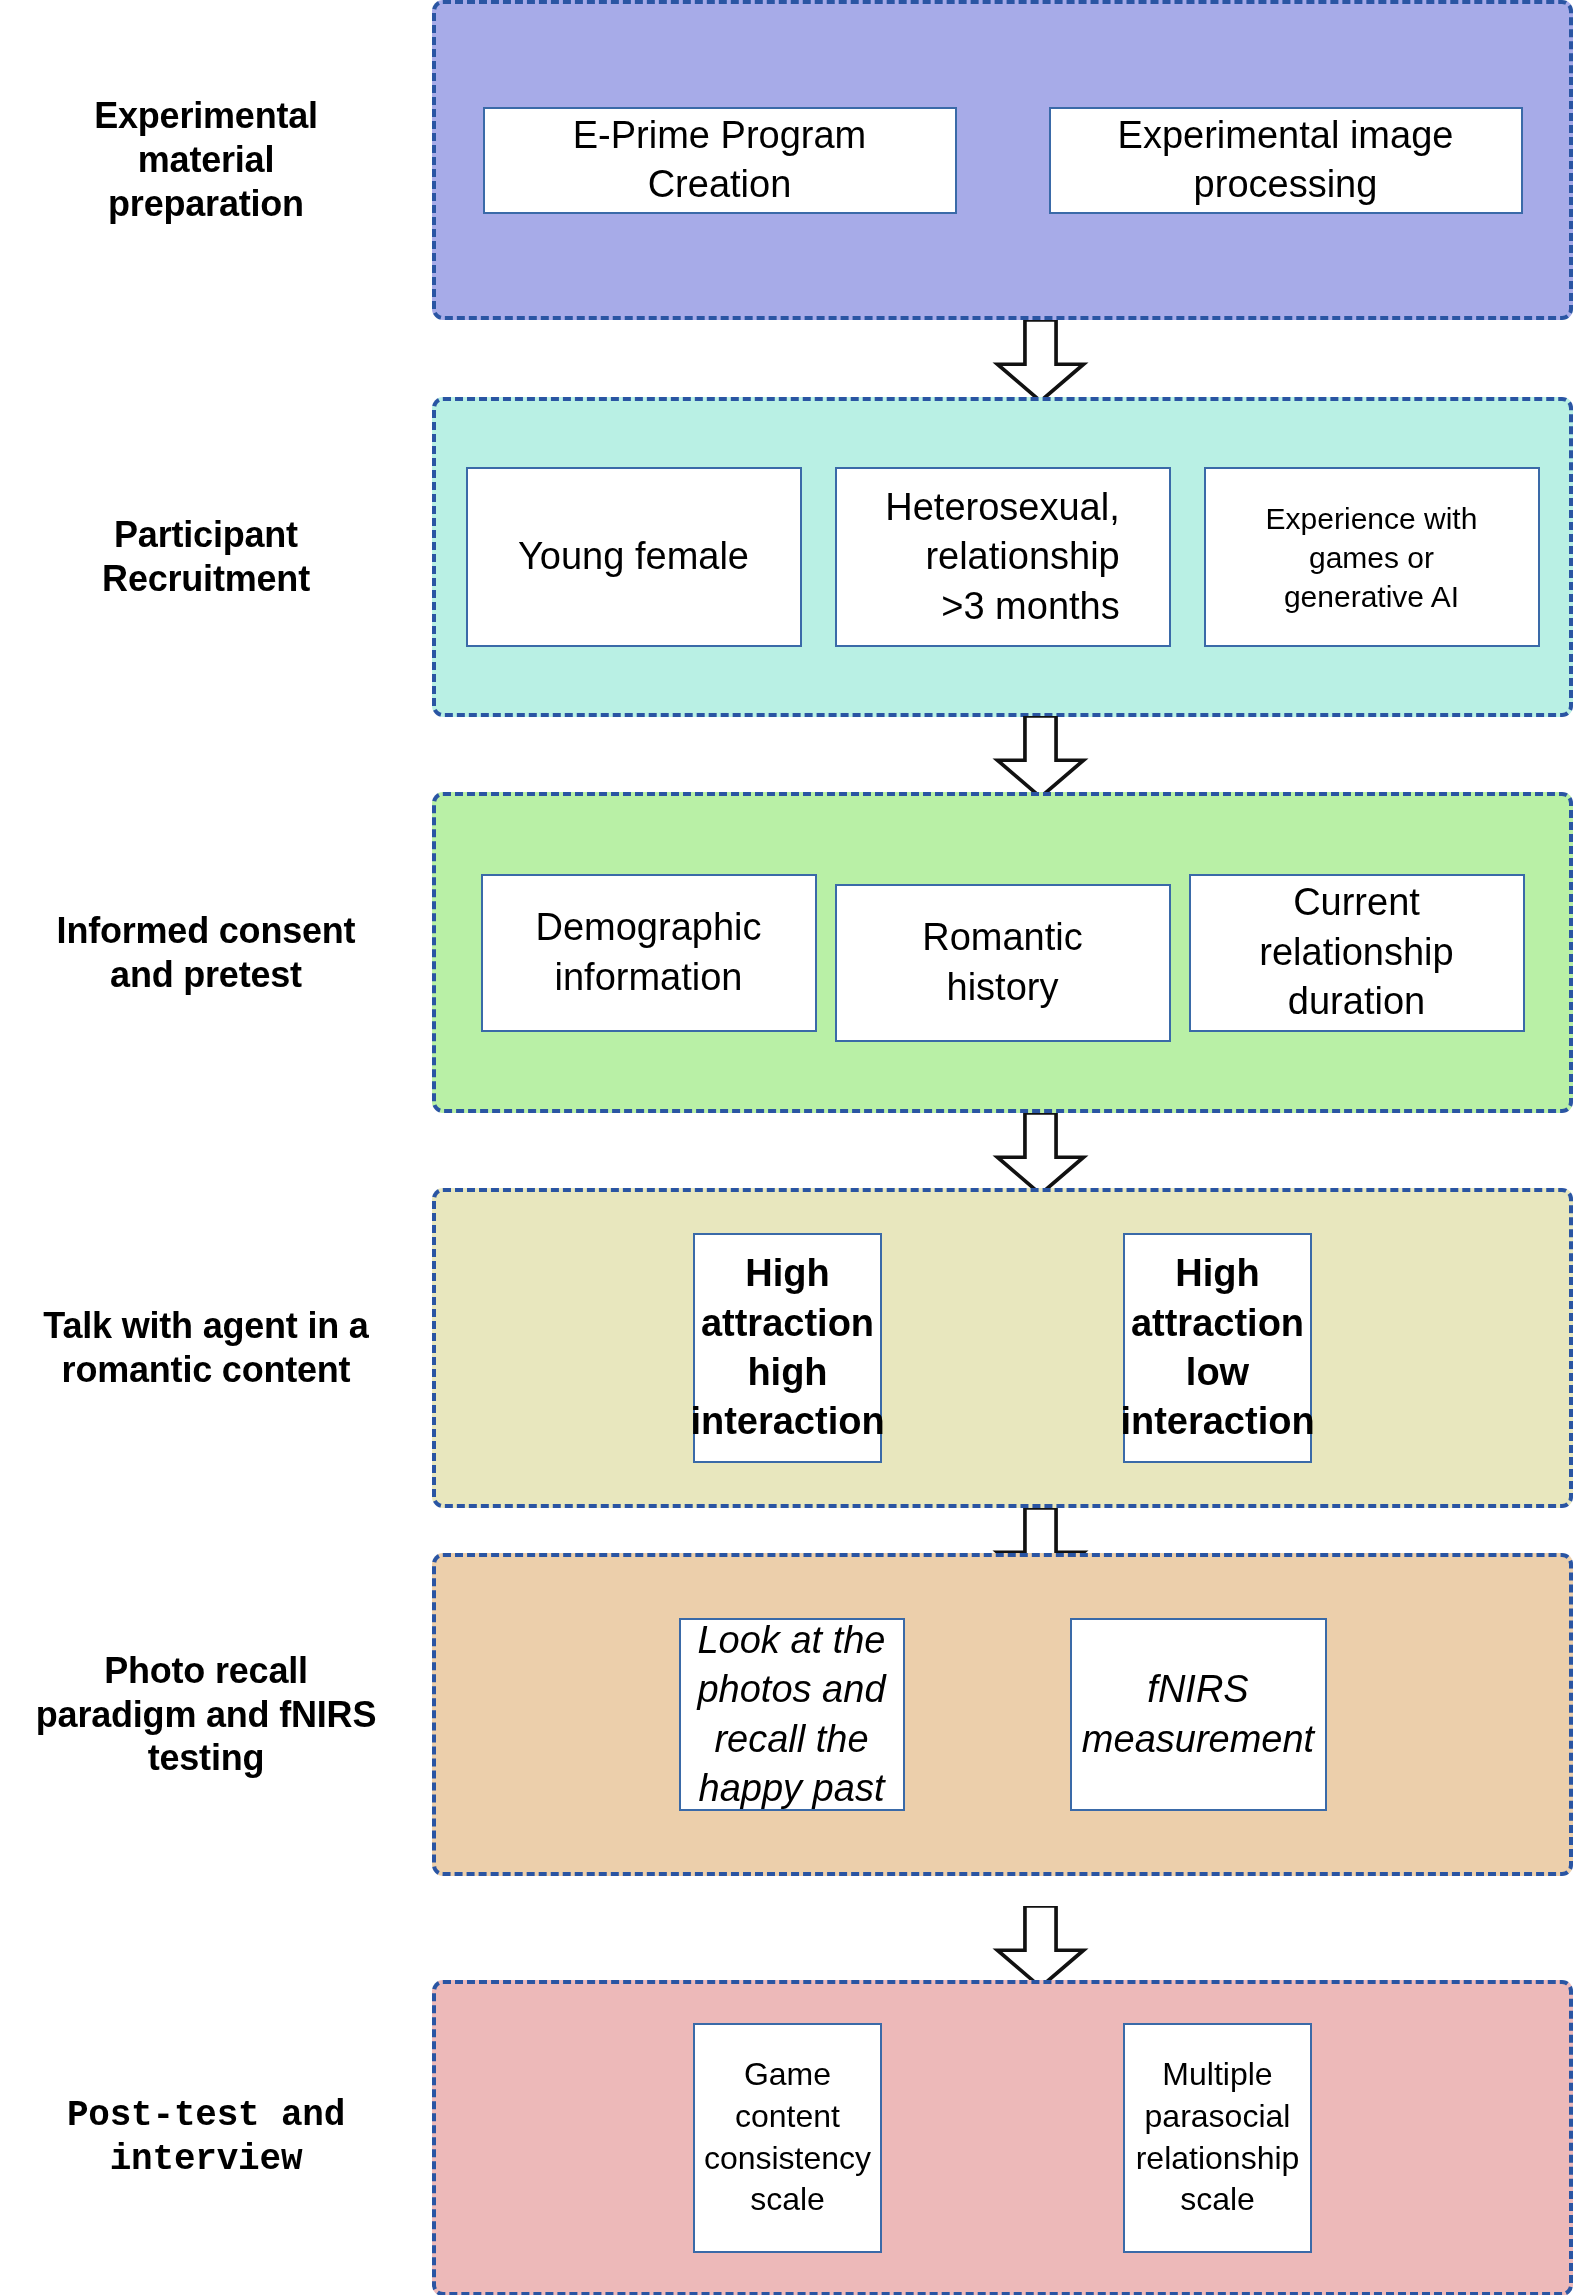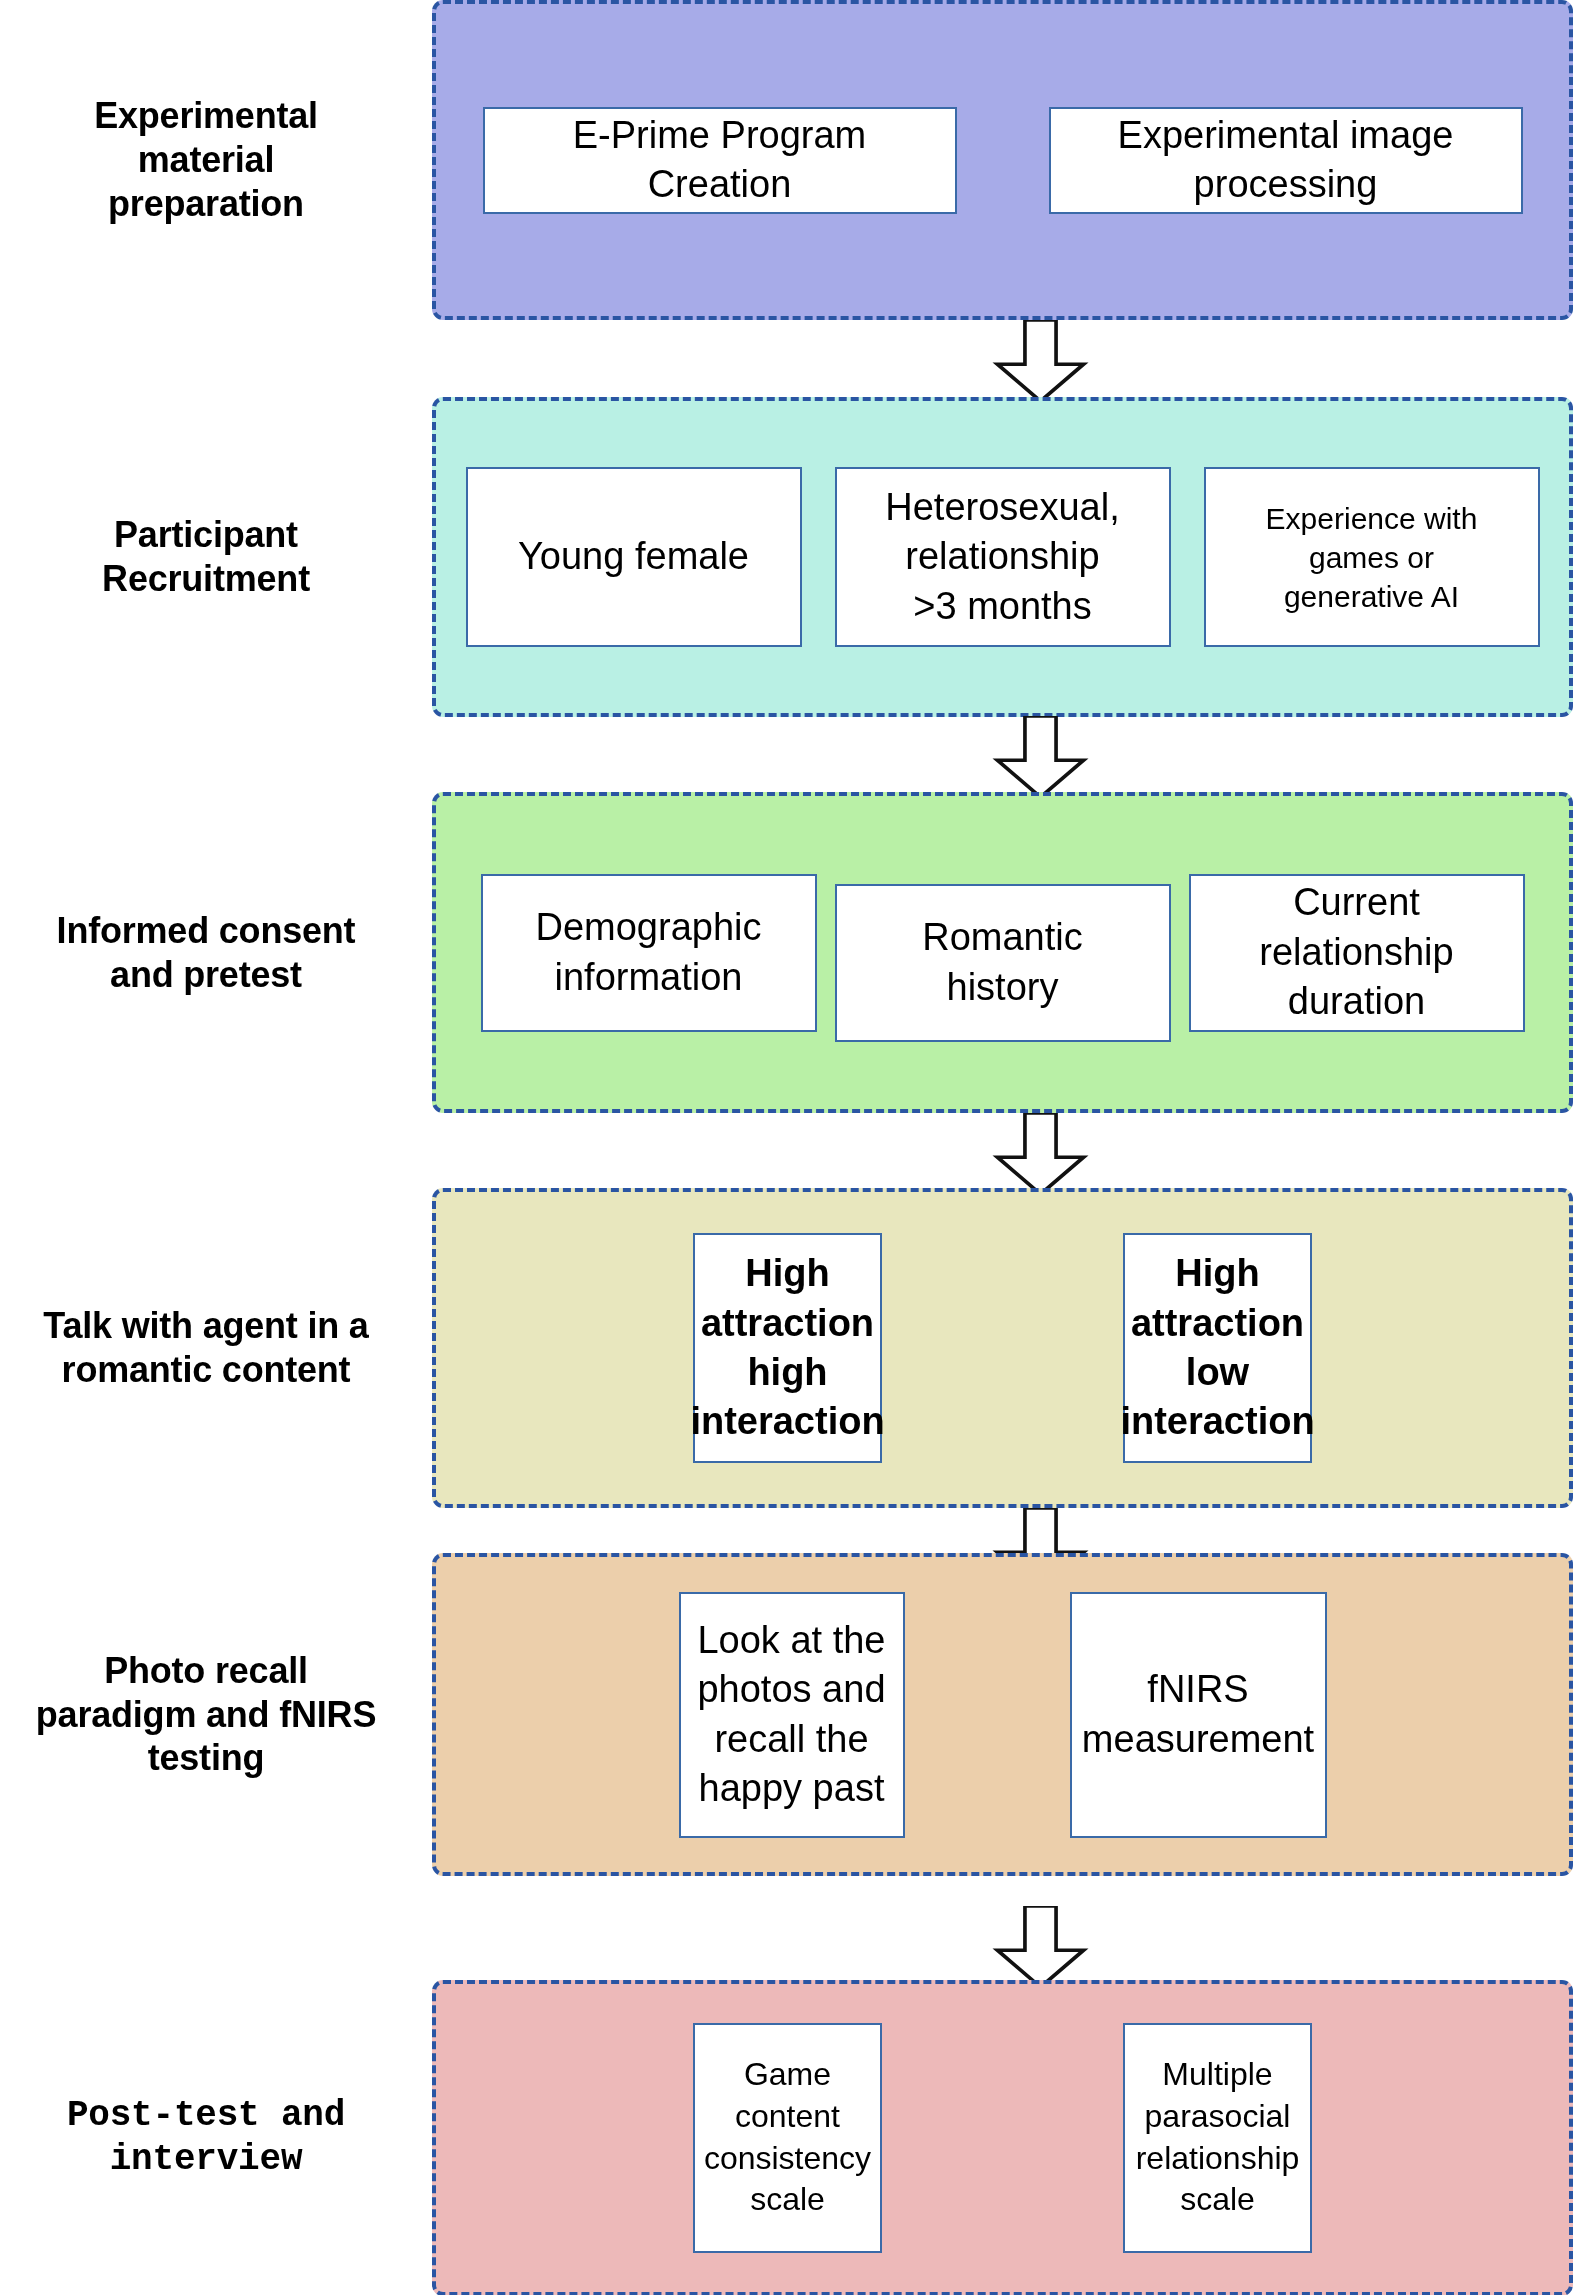--- a/index.html
+++ b/index.html
@@ -117,21 +117,21 @@
 
   
   #row-3 { top: 1188px; height: 320px; }
   #row-3 .stage-panel { height: 320px; background: #e8e7be; }
   #row-3 .item-box { width: 189px; height: 230px; font-size: 38px; }
   #row-3 .inner-wrap { gap: 241px; }
 
   
   #row-4 { top: 1553px; height: 323px; }
   #row-4 .stage-panel { height: 323px; background: #eccfab; }
-  #row-4 .item-box { height: 246px; font-size: 38px; }
+  #row-4 .item-box { height: 193px; font-size: 38px; font-style: italic; }
   #row-4 .item-box.b0 { width: 226px; }
   #row-4 .item-box.b1 { width: 257px; }
   #row-4 .inner-wrap { gap: 165px; }
 
   
   #row-5 { top: 1979px; height: 317px; }
   #row-5 .stage-panel { height: 316px; background: #edb9b9; }
   #row-5 .item-box { width: 189px; height: 230px; font-size: 32px; }
   #row-5 .inner-wrap { gap: 241px; }
 
@@ -173,21 +173,21 @@
 
   <div class="stage-row" id="row-1">
     <div class="stage-label" style="white-space: pre-line;">Participant
 Recruitment</div>
     <div class="stage-panel" style="background: rgb(185, 240, 228); border-color: rgb(42, 85, 163);">
       <div class="inner-wrap">
         <div class="item-box b0" style="background: rgb(255, 255, 255); border-color: rgb(58, 106, 168);">
             <span class="txt" style="white-space: pre-line;">Young female</span>
           </div>
         <div class="item-box b1" style="background: rgb(255, 255, 255); border-color: rgb(58, 106, 168);">
-            <span class="txt" style="white-space: pre-line;">Heterosexual,
+            <span class="txt" style="white-space: pre-line; text-align: right;">Heterosexual,
 relationship
 &gt;3 months</span>
           </div>
         <div class="item-box b2" style="background: rgb(255, 255, 255); border-color: rgb(58, 106, 168);">
             <span class="txt" style="white-space: pre-line;">Experience with
 games or
 generative AI</span>
           </div>
       </div>
     </div>

